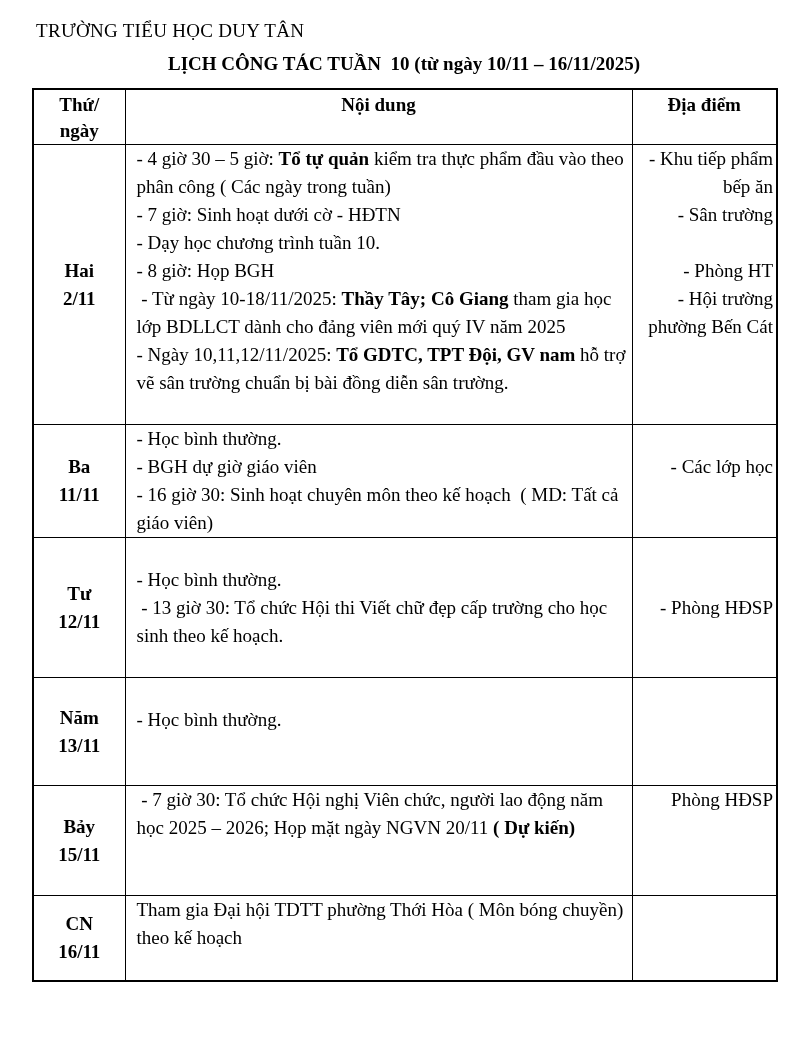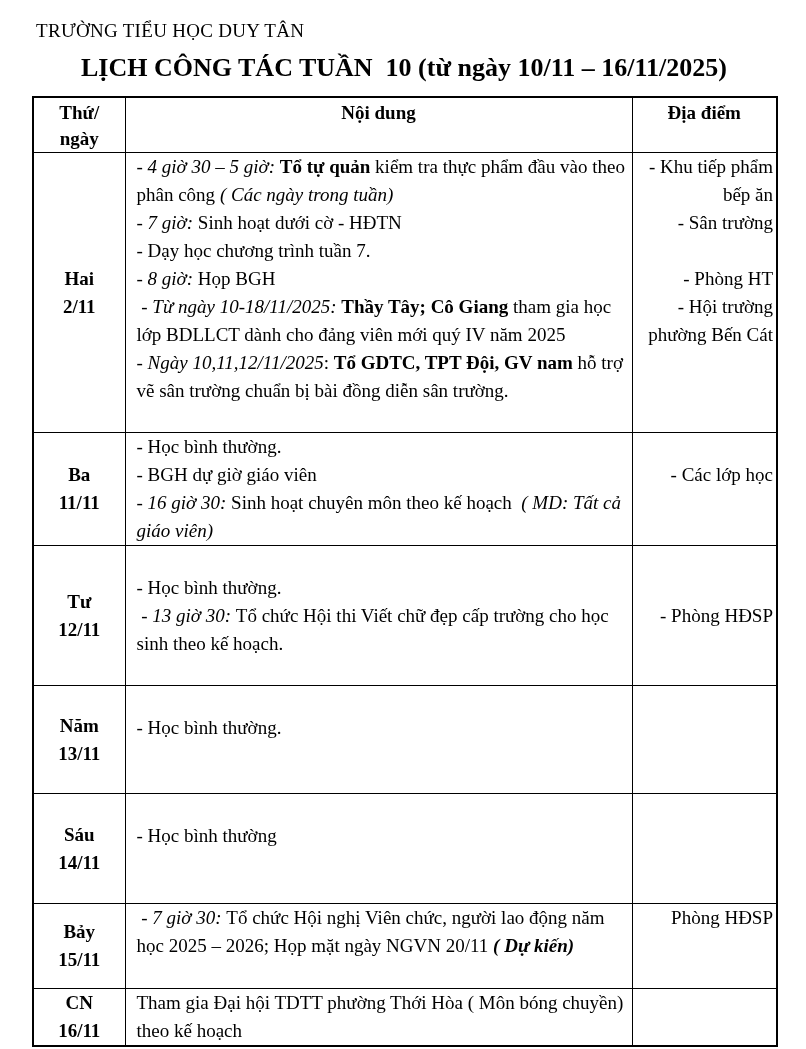--- a/index.html
+++ b/index.html
@@ -16,21 +16,21 @@
     padding: 20px 30px 8px 32px;
     overflow: hidden;
   }
   .school-name {
     font-size: 19px;
     margin: 0 0 0 4px;
     letter-spacing: 0.3px;
     white-space: pre-wrap;
   }
   .doc-title {
-    font-size: 26px;
+    font-size: 19px;
     font-weight: bold;
     text-align: center;
     margin: 11px 0 13px 0;
     white-space: pre-wrap;
   }
   table.schedule {
     border-collapse: collapse;
     table-layout: fixed;
     width: 744px;
     border: 2px solid #000;
@@ -68,21 +68,21 @@
     padding: 0 3px 0 7px;
     text-align: right;
   }
   .line {
     margin: 0;
     font-size: 19px;
     line-height: 28px;
     white-space: pre-wrap;
   }
   .b  { font-weight: bold; }
-  .i  { font-style: italic; }
+  .i  { }
   
   tbody tr:nth-child(1) td { height: 280px; }
   tbody tr:nth-child(2) td { height: 110px; }
   tbody tr:nth-child(3) td { height: 140px; }
   tbody tr:nth-child(4) td { height: 108px; }
   tbody tr:nth-child(5) td { height: 110px; }
   tbody tr:nth-child(6) td { height: 85px; }
   tbody tr:nth-child(7) td { height: 57px; margin-top: 44px; }
 </style>
 </head>
@@ -108,21 +108,21 @@
     </thead>
     <tbody>
         <tr>
           <td class="day-cell">
             <div>Hai</div>
             <div>2/11</div>
           </td>
           <td class="content-cell">
             <p class="line"><span class="i">- 4 giờ 30 – 5 giờ: </span><span class="b">Tổ tự quản</span><span> kiểm tra thực phẩm đầu vào theo phân công </span><span class="i">( Các ngày trong tuần)</span></p>
             <p class="line"><span class="i">- 7 giờ: </span><span>Sinh hoạt dưới cờ - HĐTN</span></p>
-            <p class="line"><span>- Dạy học chương trình tuần 7.</span></p>
+            <p class="line"><span>- Dạy học chương trình tuần 10.</span></p>
             <p class="line"><span class="i">- 8 giờ: </span><span>Họp BGH</span></p>
             <p class="line"><span class="i"> - Từ ngày 10-18/11/2025: </span><span class="b">Thầy Tây; Cô Giang</span><span> tham gia học lớp BDLLCT dành cho đảng viên mới quý IV năm 2025</span></p>
             <p class="line"><span class="i">- Ngày 10,11,12/11/2025</span><span>: </span><span class="b">Tổ GDTC, TPT Đội, GV nam</span><span> hỗ trợ vẽ sân trường chuẩn bị bài đồng diễn sân trường.</span></p>
           </td>
           <td class="location-cell">
             <p class="line"><span>- Khu tiếp phẩm bếp ăn</span></p>
             <p class="line"><span>- Sân trường</span></p>
             <p class="line">&nbsp;</p>
             <p class="line"><span>- Phòng HT</span></p>
             <p class="line"><span>- Hội trường phường Bến Cát</span></p>
@@ -165,31 +165,20 @@
             <div>13/11</div>
           </td>
           <td class="content-cell">
             <p class="line">&nbsp;</p>
             <p class="line"><span>- Học bình thường.</span></p>
           </td>
           <td class="location-cell"></td>
         </tr>
         <tr>
           <td class="day-cell">
-            <div>Sáu</div>
-            <div>14/11</div>
-          </td>
-          <td class="content-cell">
-            <p class="line">&nbsp;</p>
-            <p class="line"><span>- Học bình thường</span></p>
-          </td>
-          <td class="location-cell"></td>
-        </tr>
-        <tr>
-          <td class="day-cell">
             <div>Bảy</div>
             <div>15/11</div>
           </td>
           <td class="content-cell">
             <p class="line"><span class="i"> - 7 giờ 30: </span><span>Tổ chức Hội nghị Viên chức, người lao động năm học 2025 – 2026; Họp mặt ngày NGVN 20/11 </span><span class="b i">( Dự kiến)</span></p>
           </td>
           <td class="location-cell">
             <p class="line"><span>Phòng HĐSP</span></p>
           </td>
         </tr>

